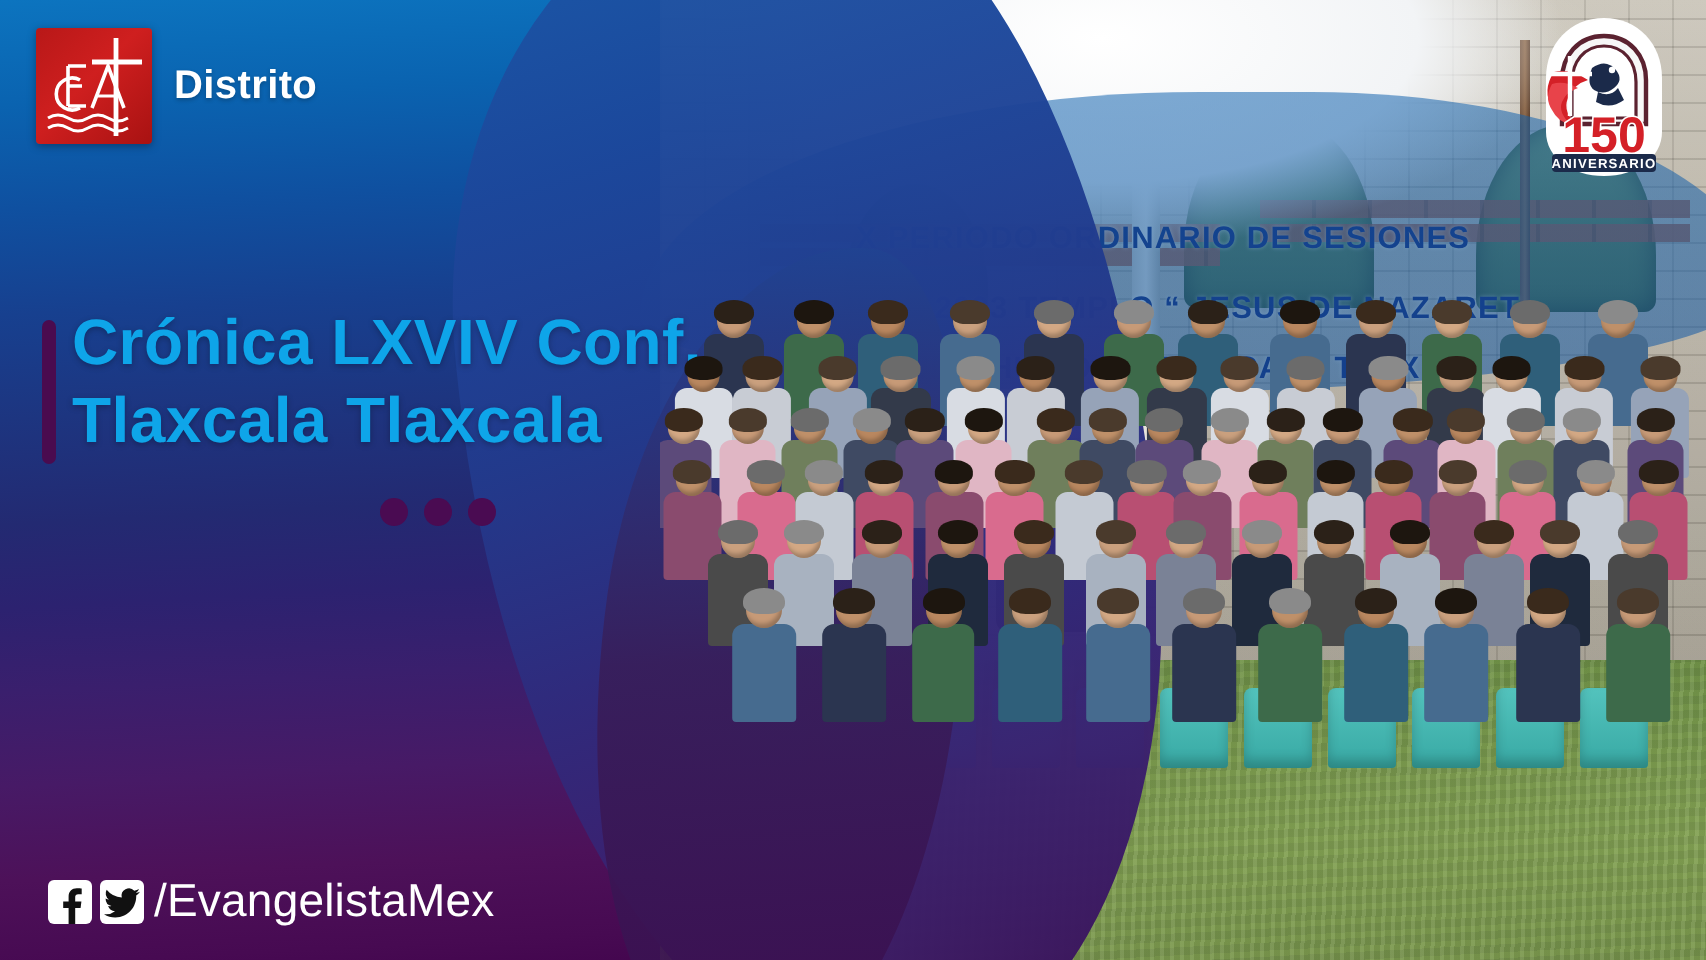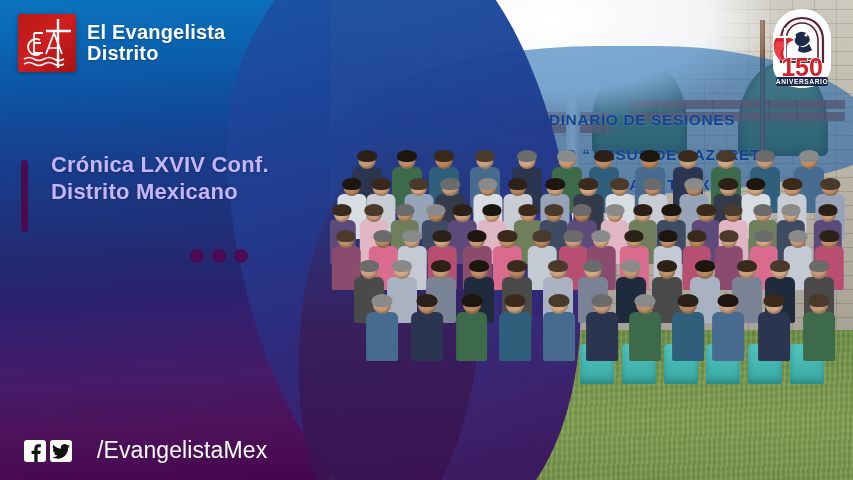--- a/index.html
+++ b/index.html
@@ -209,24 +209,24 @@
   }
 
   
   .title-bar{
     position:absolute; left:21px; top:160px;
     width:7px; height:72px;
     background:#4a0b4f;
     border-radius:4px;
   }
   .title{
-    position:absolute; left:51px; top:152px;
+    position:absolute; left:36px; top:152px;
     width:400px;
-    color:#c4b5fd;
-    font-size:22px;
+    color:#0ea5e9;
+    font-size:32px;
     font-weight:bold;
     line-height:1.22;
     letter-spacing:.2px;
     text-shadow:0 1px 3px rgba(0,0,0,.28);
   }
   .dots{
     position:absolute; left:190px; top:249px;
     display:flex; gap:8px;
   }
   .dot{ width:14px; height:14px; border-radius:50%; background:#4a0b52; }
@@ -303,21 +303,21 @@
     display:flex; align-items:center; gap:4px;
     font-size:23px; line-height:1;
   }
   .sq{
     width:22px; height:22px; border-radius:3px;
     background:#ffffff;
     display:flex; align-items:center; justify-content:center;
   }
   .sq svg{ display:block; }
   .handle{
-    margin-left:21px;
+    margin-left:1px;
     font-size:23px;
     letter-spacing:.1px;
     color:#fff;
   }
   .site{
     margin-top:2px;
     font-size:22.5px;
     letter-spacing:.1px;
     color:#fff;
   }
@@ -807,21 +807,20 @@
         <path d="M22 26 a8 8 0 1 0 0 14" stroke="#ffffff" stroke-width="1.8" fill="none"></path>
 
         <path d="M28 40 L36 19 L44 40" stroke="#ffffff" stroke-width="1.8" fill="none"></path>
         <path d="M31 34 h10" stroke="#ffffff" stroke-width="1.4" fill="none"></path>
 
         <path d="M6 45 q5 -3 10 0 t10 0 t10 0 t10 0" stroke="#ffffff" stroke-width="1.5" fill="none"></path>
         <path d="M6 50 q5 -3 10 0 t10 0 t10 0 t10 0" stroke="#ffffff" stroke-width="1.5" fill="none"></path>
       </svg>
     </div>
     <div class="logo-text">
-      <div>El Evangelista</div>
       <div>Distrito</div>
     </div>
   </div>
 
   <div class="aniv">
     <svg viewBox="0 0 78 86" width="78" height="86" aria-hidden="true">
 
       <path d="M39 3 C56 3 68 16 68 33 L68 60 C68 73 55 82 39 82 C23 82 10 73 10 60 L10 33 C10 16 22 3 39 3 Z" fill="#ffffff"></path>
 
       <path d="M39 12 C52 12 60 22 60 34 L60 56 L18 56 L18 34 C18 22 26 12 39 12 Z" fill="#f7f7f7" stroke="#5b2230" stroke-width="2.2"></path>
@@ -839,21 +838,21 @@
       <text x="39" y="70" text-anchor="middle" font-family="Liberation Sans, sans-serif" font-size="25" font-weight="bold" fill="#d42027" stroke="#ffffff" stroke-width="1.6" paint-order="stroke">150</text>
 
       <rect x="13" y="71" width="52" height="9" rx="2" fill="#1b2a4a"></rect>
       <text x="39" y="78.2" text-anchor="middle" font-family="Liberation Sans, sans-serif" font-size="6.6" font-weight="bold" letter-spacing="0.6" fill="#ffffff">ANIVERSARIO</text>
     </svg>
   </div>
 
   <div class="title-bar"></div>
   <div class="title">
     <div>Crónica LXVIV Conf.</div>
-    <div>Distrito Mexicano</div>
+    <div>Tlaxcala Tlaxcala</div>
   </div>
   <div class="dots">
     <span class="dot"></span>
     <span class="dot"></span>
     <span class="dot"></span>
   </div>
 
 
   <div class="footer">
     <div class="social">

